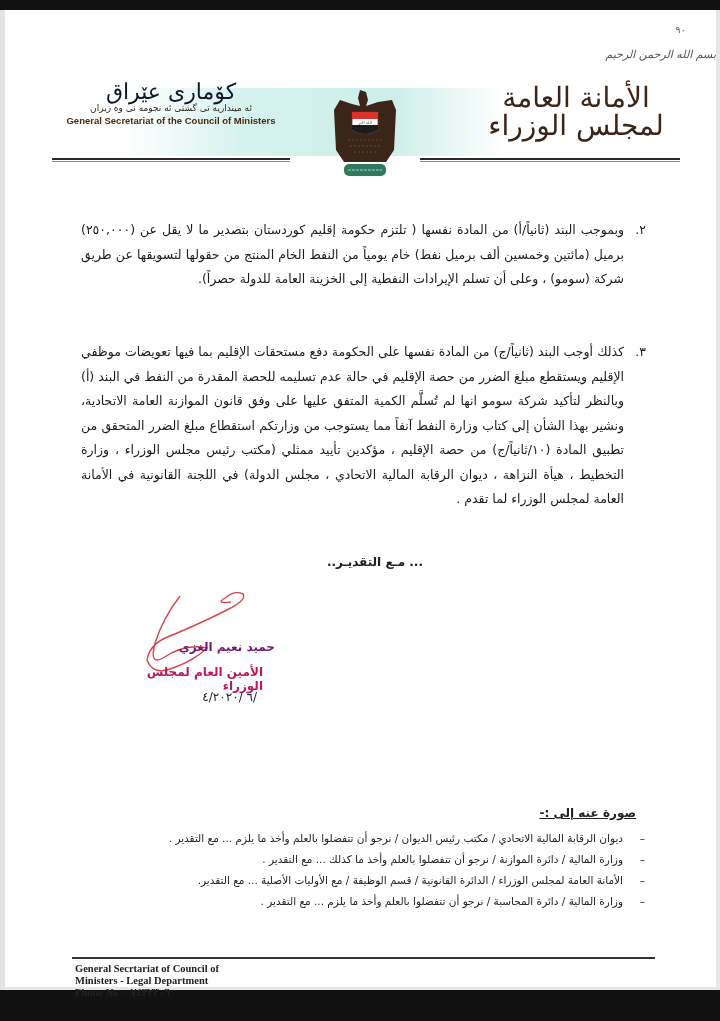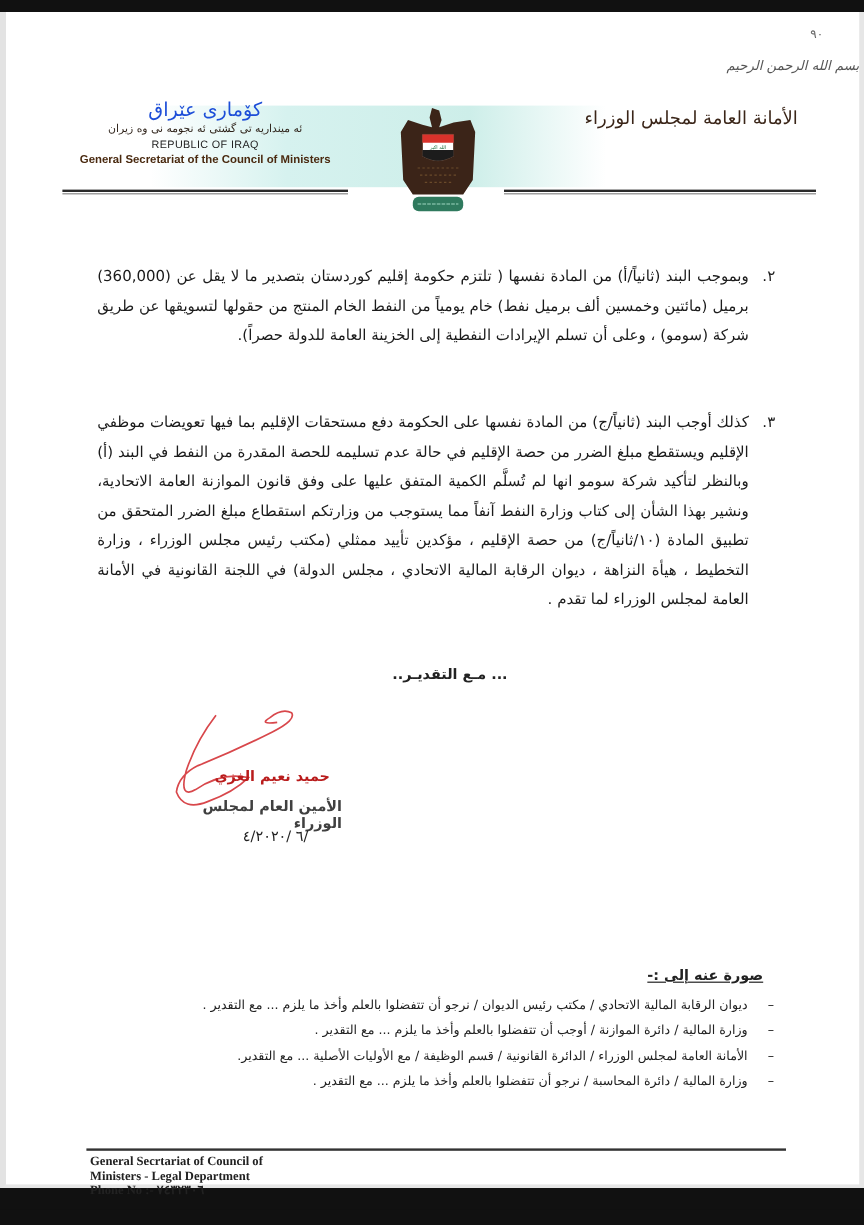--- a/index.html
+++ b/index.html
@@ -14,46 +14,46 @@
       border-right: 4px solid #e6e6e6;
       border-bottom: 3px solid #e6e6e6;
     }
     .page-num { position: absolute; right: 30px; top: 14px; font-size: 10px; color: #666; }
     .basmala { position: absolute; left: 0; width: 100%; top: 38px; text-align: right; font-family: "DejaVu Serif", serif; font-size: 11px; color: #555; direction: rtl; font-style: italic; letter-spacing: -0.5px; }
 
     
     .lh-band { position: absolute; left: 120px; top: 78px; width: 380px; height: 68px;
       background: linear-gradient(90deg, rgba(255,255,255,0) 0%, #d6f2ef 30%, #cdeee9 70%, rgba(255,255,255,0) 100%); }
     .lh-left { position: absolute; left: 46px; top: 72px; width: 240px; text-align: center; }
-    .lh-kurd-title { font-family: "DejaVu Serif", serif; font-size: 16px; color: #1d4ed8; direction: rtl; line-height: 20px; }
+    .lh-kurd-title { font-family: "DejaVu Serif", serif; font-size: 22px; color: #0f172a; direction: rtl; line-height: 20px; }
     .lh-kurd-sub { font-size: 9px; color: #2b1f16; direction: rtl; line-height: 12px; }
     .lh-en-rep { font-family: "Liberation Sans", sans-serif; font-size: 9px; color: #222; line-height: 13px; letter-spacing: 0.3px; }
     .lh-en-gen { font-family: "Liberation Sans", sans-serif; font-size: 9.5px; font-weight: bold; color: #4a2a10; line-height: 13px; }
     .lh-right { position: absolute; right: 40px; top: 74px; width: 200px; text-align: center; direction: rtl; }
     .lh-ar-1 { font-family: "DejaVu Serif", serif; font-size: 22px; color: #3a2518; line-height: 30px; }
-    .lh-ar-2 { font-family: "DejaVu Serif", serif; font-size: 15px; color: #3a2518; line-height: 28px; }
+    .lh-ar-2 { font-family: "DejaVu Serif", serif; font-size: 28px; color: #3a2518; line-height: 28px; }
 
     .lh-rule-l { position: absolute; left: 47px; top: 148px; width: 238px; height: 4px; border-top: 2px solid #2a2a2a; border-bottom: 1px solid #888; }
     .lh-rule-r { position: absolute; left: 415px; top: 148px; width: 260px; height: 4px; border-top: 2px solid #2a2a2a; border-bottom: 1px solid #888; }
 
     .emblem { position: absolute; left: 325px; top: 78px; width: 70px; height: 92px; }
 
     
     .body-text { position: absolute; left: 76px; width: 565px; direction: rtl; text-align: justify;
       font-family: "DejaVu Sans", sans-serif; font-size: 12.5px; color: #1b1b1b; line-height: 24.5px; }
     .item { display: flex; }
     .item-num { flex: 0 0 22px; }
     .item-text { flex: 1; }
     #item2 { top: 208px; }
     #item3 { top: 330px; }
 
     .closing { position: absolute; left: 268px; top: 545px; width: 150px; direction: rtl; text-align: right; font-size: 12px; font-weight: bold; color: #222; }
     .signature { position: absolute; left: 130px; top: 578px; width: 130px; height: 95px; }
-    .sig-name { position: absolute; left: 150px; top: 630px; width: 120px; direction: rtl; text-align: right; font-size: 12px; font-weight: bold; color: #b91c1c; }
-    .sig-title { position: absolute; left: 130px; top: 655px; width: 150px; direction: rtl; text-align: right; font-size: 12px; font-weight: bold; color: #404040; }
+    .sig-name { position: absolute; left: 150px; top: 630px; width: 120px; direction: rtl; text-align: right; font-size: 12px; font-weight: bold; color: #701a75; }
+    .sig-title { position: absolute; left: 108px; top: 655px; width: 150px; direction: rtl; text-align: right; font-size: 12px; font-weight: bold; color: #be185d; }
     .sig-date { position: absolute; left: 152px; top: 680px; width: 100px; direction: rtl; text-align: right; font-size: 12px; font-weight: normal; color: #222; letter-spacing: 1px; }
 
     
     .cc-title { position: absolute; right: 80px; top: 796px; direction: rtl; font-size: 12px; font-weight: bold; color: #222; }
     .cc-title span.u { text-decoration: underline; margin-top: 33px; }
     .cc-list { position: absolute; left: 100px; top: 818px; width: 540px; direction: rtl; font-size: 10.5px; color: #222; list-style: none; }
     .cc-list li { line-height: 21px; white-space: nowrap; }
     .cc-list li .dash { display: inline-block; width: 22px; }
 
     
@@ -68,21 +68,20 @@
 
 <div class="page">
   <div class="page-num">٩٠</div>
   <div class="basmala">بسم الله الرحمن الرحيم</div>
 
   <div class="lh-band"></div>
 
   <div class="lh-left">
     <div class="lh-kurd-title">كۆماری عێراق</div>
     <div class="lh-kurd-sub">ئه مینداریه تی گشتی ئه نجومه نی وه زیران</div>
-    <div class="lh-en-rep">REPUBLIC OF IRAQ</div>
     <div class="lh-en-gen">General Secretariat of the Council of Ministers</div>
   </div>
 
   <div class="lh-right">
     <div class="lh-ar-2">الأمانة العامة لمجلس الوزراء</div>
   </div>
 
   <div class="lh-rule-l"></div>
   <div class="lh-rule-r"></div>
 
@@ -94,21 +93,21 @@
       <path d="M22 37 L48 37 L48 42 Q35 50 22 42 Z" fill="#1c1c1c"></path>
       <text x="35" y="36" font-size="4" text-anchor="middle" fill="#1a6a3a">الله اكبر</text>
       <path d="M18 52 L52 52 M20 58 L50 58 M24 64 L46 64" stroke="#6a4a2a" stroke-width="1" stroke-dasharray="2 2"></path>
       <rect x="14" y="76" width="42" height="12" rx="5" fill="#2f7a5e"></rect>
       <path d="M18 82 L52 82" stroke="#9fd6c0" stroke-width="1" stroke-dasharray="3 1"></path>
     </svg>
   </div>
 
   <div class="body-text item" id="item2">
     <span class="item-num">٢.</span>
-    <span class="item-text">وبموجب البند (ثانياً/أ) من المادة نفسها ( تلتزم حكومة إقليم كوردستان بتصدير ما لا يقل عن (360,000) برميل (مائتين وخمسين ألف برميل نفط) خام يومياً من النفط الخام المنتج من حقولها لتسويقها عن طريق شركة (سومو) ، وعلى أن تسلم الإيرادات النفطية إلى الخزينة العامة للدولة حصراً).</span>
+    <span class="item-text">وبموجب البند (ثانياً/أ) من المادة نفسها ( تلتزم حكومة إقليم كوردستان بتصدير ما لا يقل عن (٢٥٠,٠٠٠) برميل (مائتين وخمسين ألف برميل نفط) خام يومياً من النفط الخام المنتج من حقولها لتسويقها عن طريق شركة (سومو) ، وعلى أن تسلم الإيرادات النفطية إلى الخزينة العامة للدولة حصراً).</span>
   </div>
 
   <div class="body-text item" id="item3">
     <span class="item-num">٣.</span>
     <span class="item-text">كذلك أوجب البند (ثانياً/ج) من المادة نفسها على الحكومة دفع مستحقات الإقليم بما فيها تعويضات موظفي الإقليم ويستقطع مبلغ الضرر من حصة الإقليم في حالة عدم تسليمه للحصة المقدرة من النفط في البند (أ) وبالنظر لتأكيد شركة سومو انها لم تُسلَّم الكمية المتفق عليها على وفق قانون الموازنة العامة الاتحادية، ونشير بهذا الشأن إلى كتاب وزارة النفط آنفاً مما يستوجب من وزارتكم استقطاع مبلغ الضرر المتحقق من تطبيق المادة (١٠/ثانياً/ج) من حصة الإقليم ، مؤكدين تأييد ممثلي (مكتب رئيس مجلس الوزراء ، وزارة التخطيط ، هيأة النزاهة ، ديوان الرقابة المالية الاتحادي ، مجلس الدولة) في اللجنة القانونية في الأمانة العامة لمجلس الوزراء لما تقدم .</span>
   </div>
 
   <div class="closing">... مـع التقديـر..</div>
 
   <div class="signature">
@@ -118,21 +117,21 @@
   </div>
 
   <div class="sig-name">حميد نعيم الغزي</div>
   <div class="sig-title">الأمين العام لمجلس الوزراء</div>
   <div class="sig-date">/٦ /٤/٢٠٢٠</div>
 
   <div class="cc-title"><span class="u">صورة عنه إلى :-</span></div>
 
   <ul class="cc-list">
     <li><span class="dash">–</span><span>ديوان الرقابة المالية الاتحادي / مكتب رئيس الديوان / نرجو أن تتفضلوا بالعلم وأخذ ما يلزم ... مع التقدير .</span></li>
-    <li style="padding-right:0;"><span class="dash">–</span><span>وزارة المالية / دائرة الموازنة / أوجب أن تتفضلوا بالعلم وأخذ ما يلزم ... مع التقدير .</span></li>
+    <li style="padding-right:0;"><span class="dash">–</span><span>وزارة المالية / دائرة الموازنة / نرجو أن تتفضلوا بالعلم وأخذ ما كذلك ... مع التقدير .</span></li>
     <li><span class="dash">–</span><span>الأمانة العامة لمجلس الوزراء / الدائرة القانونية / قسم الوظيفة / مع الأوليات الأصلية ... مع التقدير.</span></li>
     <li><span class="dash">–</span><span>وزارة المالية / دائرة المحاسبة / نرجو أن تتفضلوا بالعلم وأخذ ما يلزم ... مع التقدير .</span></li>
   </ul>
 
   <div class="foot-rule"></div>
   <div class="foot-en">
     <div>General Secrtariat of Council of</div>
     <div>Ministers -  Legal Department</div>
     <div>Phone  No :-  ٧٤٣٢٣٠٦</div>
   </div>

